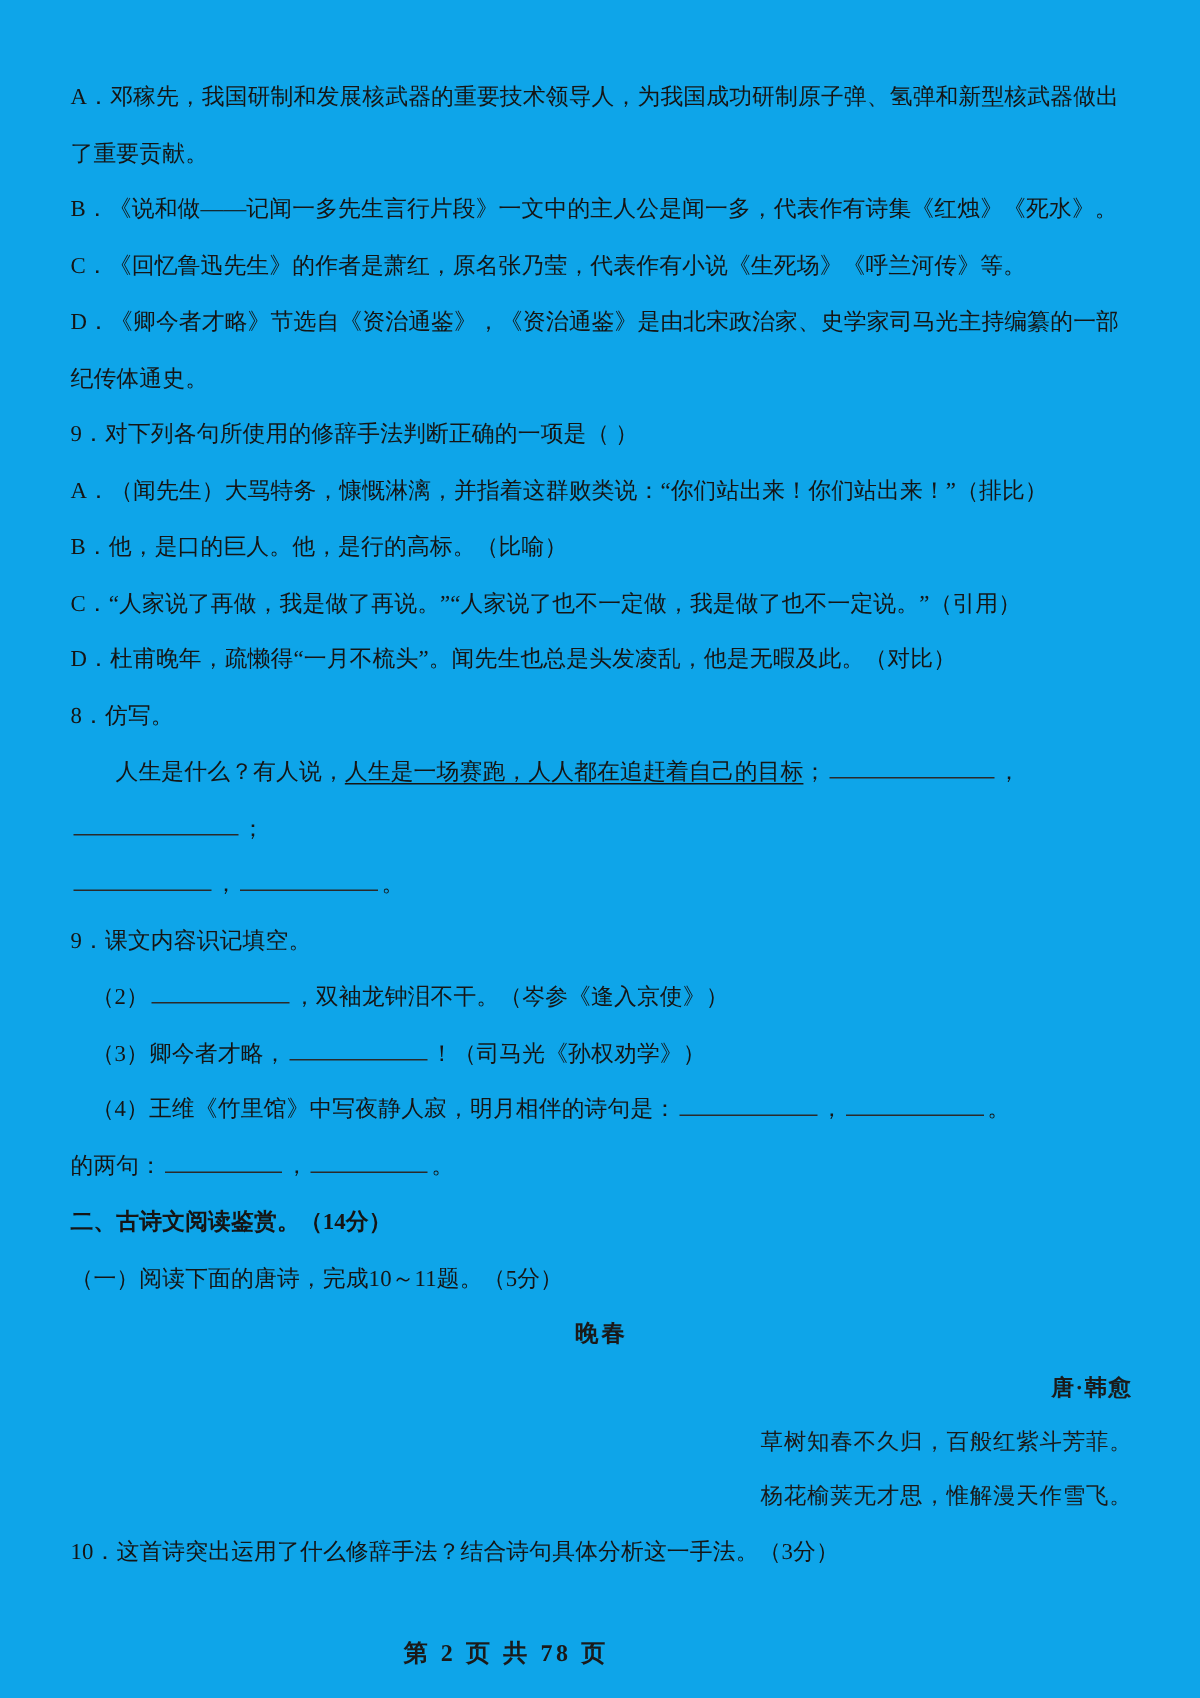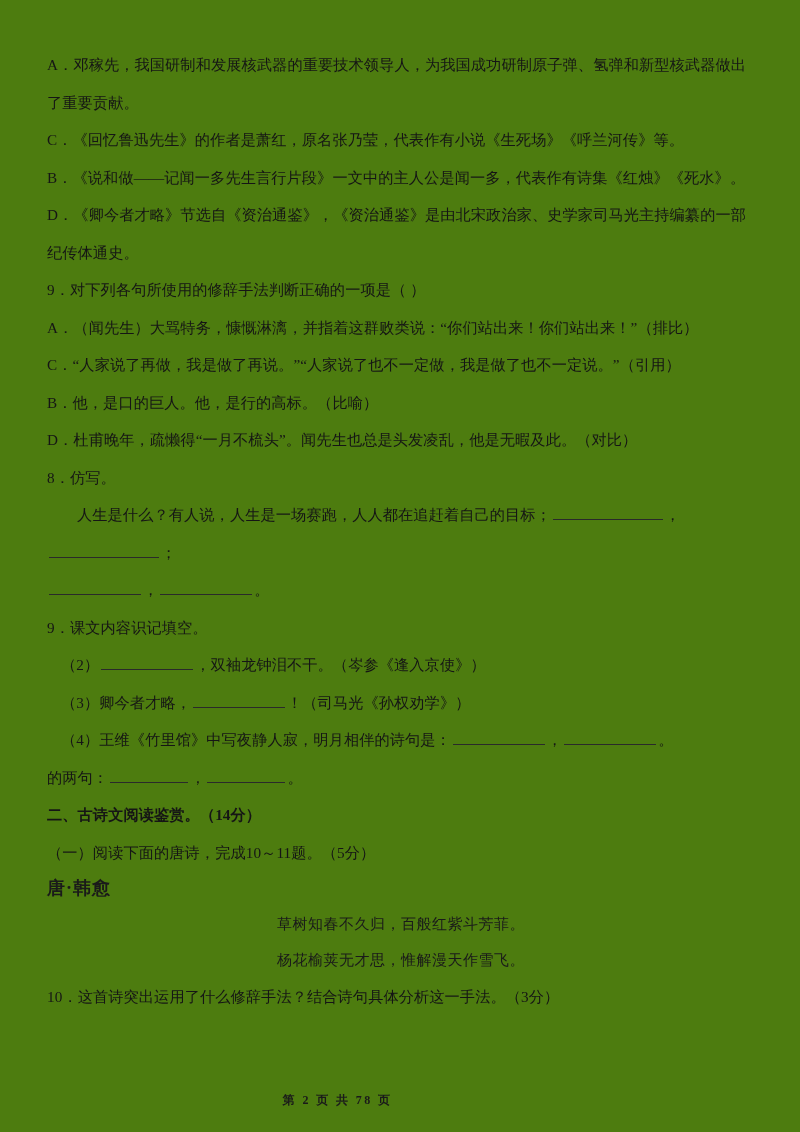--- a/index.html
+++ b/index.html
@@ -13,21 +13,21 @@
     position: relative;
     font-family: "Liberation Serif", "DejaVu Serif", serif;
     color: #1a1a1a;
     overflow: hidden;
   }
   .page {
     position: absolute;
     left: 0; top: 0;
     width: 800px;
     height: 1132px;
-    background: #4d7c0f;
+    background: #0ea5e9;
     padding: 0;
     box-sizing: border-box;
   }
   .content {
     position: absolute;
     left: 47px;
     top: 46px;
     width: 708px;
   }
   .line {
@@ -42,91 +42,92 @@
   .opt { padding-left: 0px; }
   .bold { font-weight: bold; }
   .poem-title {
     font-size: 15.6px;
     font-weight: bold;
     text-align: center;
     line-height: 37.5px;
     letter-spacing: 2px;
   }
   .poem-author {
-    font-size: 18px;
+    font-size: 15px;
     font-weight: bold;
-    text-align: left;
+    text-align: right;
     line-height: 35px;
     letter-spacing: 1px;
   }
   .poem-line {
     font-size: 15px;
-    text-align: center;
+    text-align: right;
     line-height: 36px;
     font-family: "Liberation Serif", "DejaVu Serif", serif;
     letter-spacing: 0.5px;
   }
-  .u { text-underline-offset: 3px; }
+  .u { text-decoration: underline; text-underline-offset: 3px; }
   .blank {
     display: inline-block;
     border-bottom: 1px solid #2a2a2a;
     vertical-align: baseline;
     height: 0.95em;
     margin: 0 2px;
   }
   .b-sm  { width: 78px; }
   .b-md  { width: 92px; }
   .b-lg  { width: 110px; }
   .footer {
     position: absolute;
     left: 0;
     top: 1092px;
     width: 675px;
     text-align: center;
-    font-size: 12px;
+    font-size: 16px;
     font-weight: bold;
     letter-spacing: 2.4px;
     color: #1a1a1a;
   }
 </style>
 </head>
 <body>
 
 <div class="page">
   <div class="content">
 
     <div class="line opt">A．邓稼先，我国研制和发展核武器的重要技术领导人，为我国成功研制原子弹、氢弹和新型核武器做出了重要贡献。</div>
+    <div class="line opt">B．《说和做——记闻一多先生言行片段》一文中的主人公是闻一多，代表作有诗集《红烛》《死水》。</div>
     <div class="line opt">C．《回忆鲁迅先生》的作者是萧红，原名张乃莹，代表作有小说《生死场》《呼兰河传》等。</div>
-    <div class="line opt">B．《说和做——记闻一多先生言行片段》一文中的主人公是闻一多，代表作有诗集《红烛》《死水》。</div>
     <div class="line opt">D．《卿今者才略》节选自《资治通鉴》，《资治通鉴》是由北宋政治家、史学家司马光主持编纂的一部纪传体通史。</div>
 
     <div class="line">9．对下列各句所使用的修辞手法判断正确的一项是（        ）</div>
     <div class="line opt">A．（闻先生）大骂特务，慷慨淋漓，并指着这群败类说：“你们站出来！你们站出来！”（排比）</div>
+    <div class="line opt">B．他，是口的巨人。他，是行的高标。（比喻）</div>
     <div class="line opt">C．“人家说了再做，我是做了再说。”“人家说了也不一定做，我是做了也不一定说。”（引用）</div>
-    <div class="line opt">B．他，是口的巨人。他，是行的高标。（比喻）</div>
     <div class="line opt">D．杜甫晚年，疏懒得“一月不梳头”。闻先生也总是头发凌乱，他是无暇及此。（对比）</div>
 
     <div class="line">8．仿写。</div>
     <div class="line indent2"><span>人生是什么？有人说，</span><span class="u">人生是一场赛跑，人人都在追赶着自己的目标</span><span>；</span><span class="blank b-lg"></span><span>，</span><span class="blank b-lg"></span><span>；</span></div>
     <div class="line"><span class="blank b-md"></span><span>，</span><span class="blank b-md"></span><span>。</span></div>
 
     <div class="line">9．课文内容识记填空。</div>
 
 
     <div class="line indent-small"><span>（2）</span><span class="blank b-md"></span><span>，双袖龙钟泪不干。（岑参《逢入京使》）</span></div>
 
     <div class="line indent-small"><span>（3）</span><span>卿今者才略，</span><span class="blank b-md"></span><span>！（司马光《孙权劝学》）</span></div>
 
     <div class="line indent-small"><span>（4）</span><span>王维《竹里馆》中写夜静人寂，明月相伴的诗句是：</span><span class="blank b-md"></span><span>，</span><span class="blank b-md"></span><span>。</span></div>
 
     <div class="line"><span>的两句：</span><span class="blank b-sm"></span><span>，</span><span class="blank b-sm"></span><span>。</span></div>
 
     <div class="line bold">二、古诗文阅读鉴赏。（14分）</div>
     <div class="line">（一）阅读下面的唐诗，完成10～11题。（5分）</div>
 
+    <div class="poem-title">晚春</div>
     <div class="poem-author">唐·韩愈</div>
     <div class="poem-line">草树知春不久归，百般红紫斗芳菲。</div>
     <div class="poem-line">杨花榆荚无才思，惟解漫天作雪飞。</div>
 
     <div class="line">10．这首诗突出运用了什么修辞手法？结合诗句具体分析这一手法。（3分）</div>
 
   </div>
 
   <div class="footer">第 2 页 共 78 页</div>
 </div>

